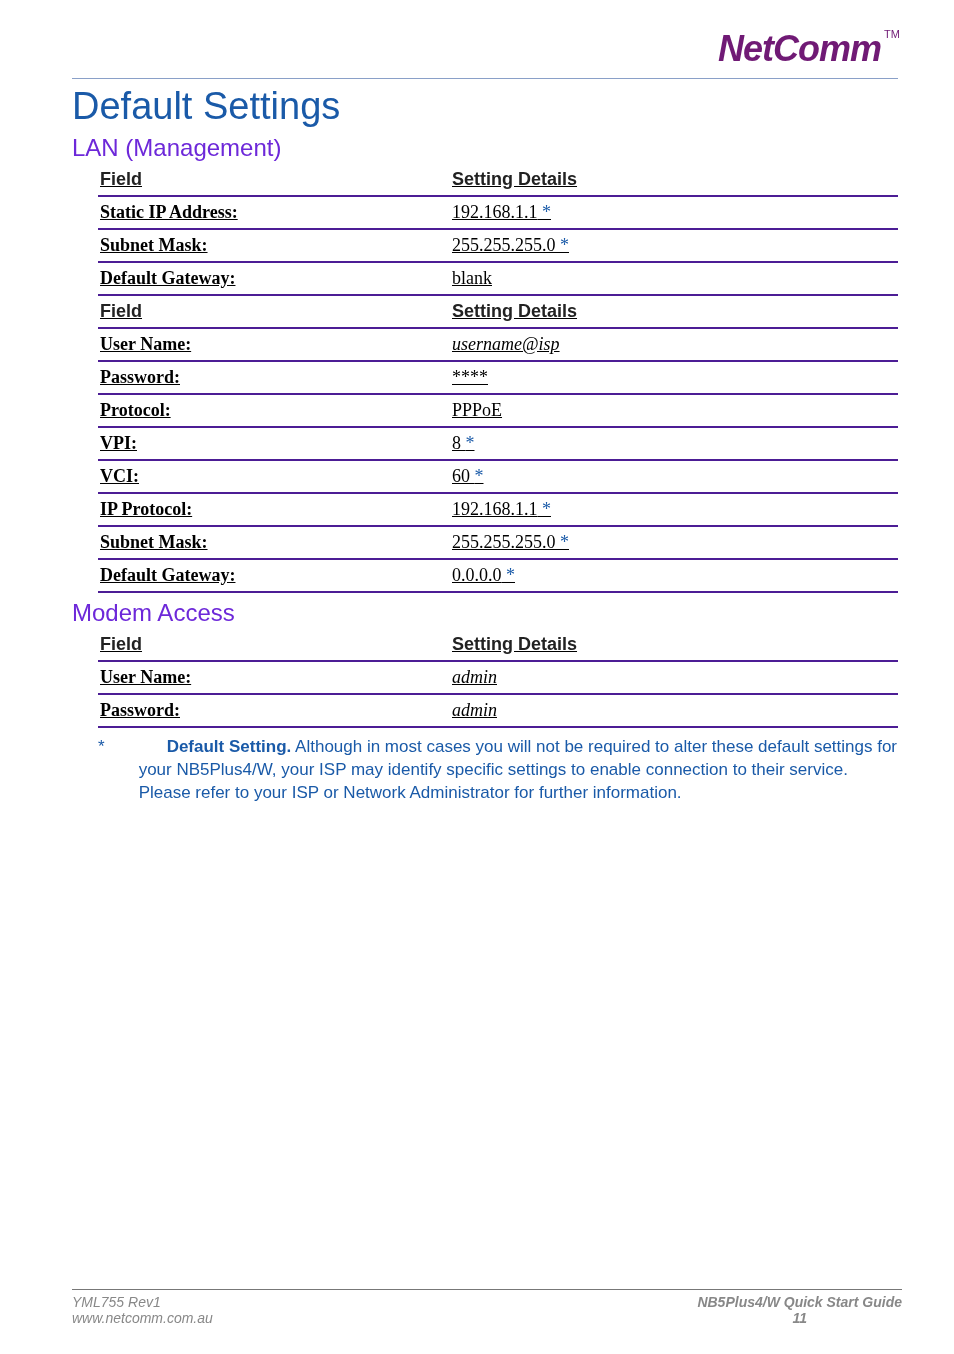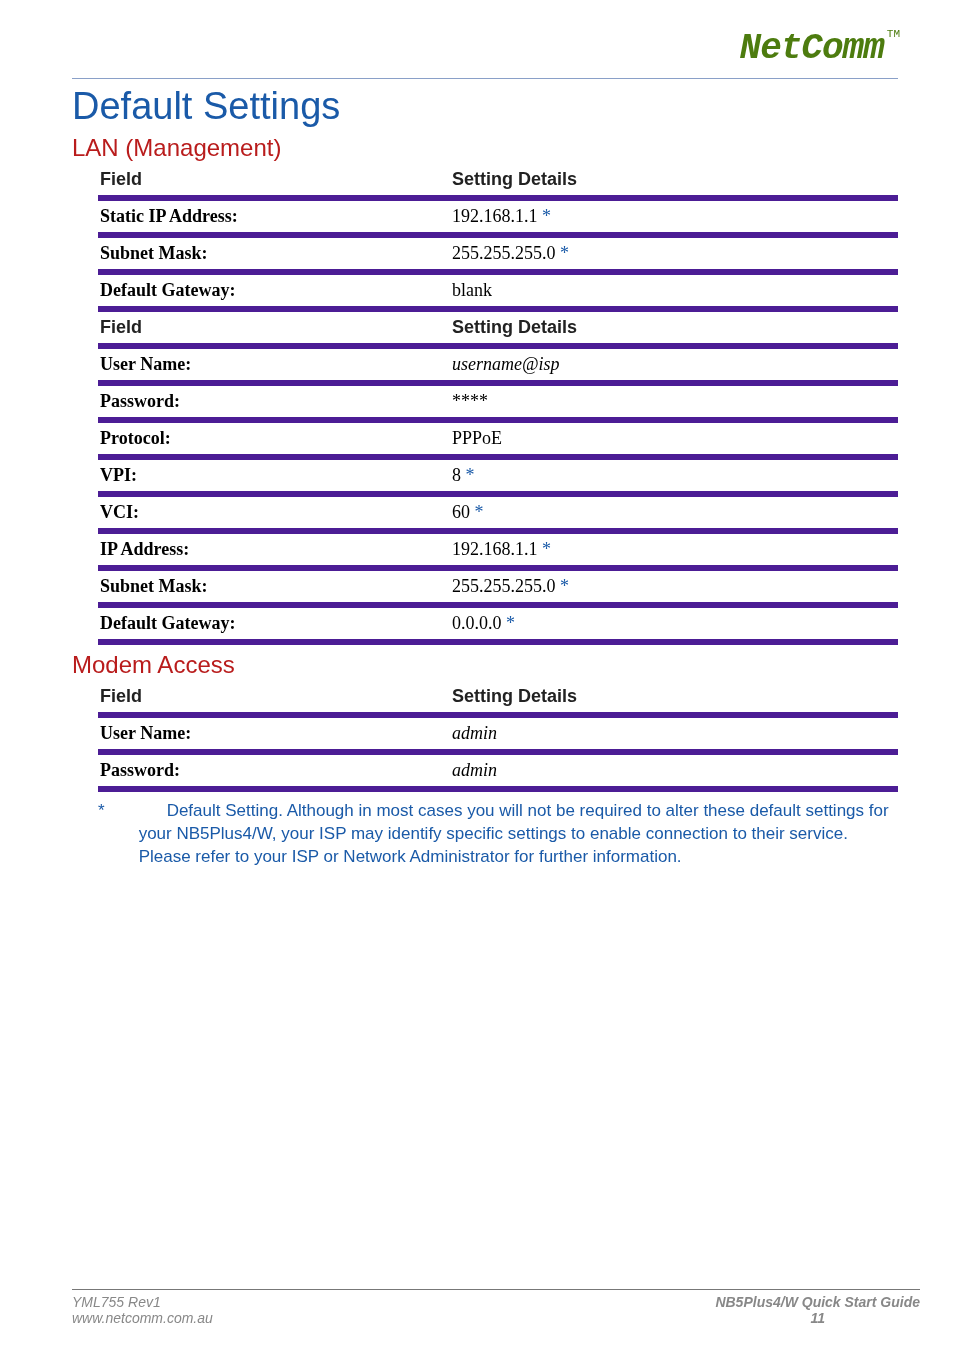--- a/index.html
+++ b/index.html
@@ -12,26 +12,26 @@
   }
   .page {
     padding: 32px 56px 0 72px;
     height: 100%;
     position: relative;
   }
   .logo {
     position: absolute;
     top: 28px;
     right: 54px;
-    font-family: Liberation Mono, monospace;
+    font-family: Liberation Sans, sans-serif;
     font-weight: 900;
     font-style: italic;
     font-size: 36px;
     letter-spacing: -1px;
-    color: #4d7c0f;
+    color: #701a75;
   }
   .logo .tm {
     font-size: 11px;
     font-style: normal;
     font-weight: normal;
     vertical-align: top;
     margin-left: 3px;
     letter-spacing: 0;
   }
   .hr-top {
@@ -44,66 +44,66 @@
     font-family: Arial, sans-serif;
     font-weight: normal;
     font-size: 38px;
     color: #1a5aa8;
     margin-bottom: 4px;
   }
   h2.sub {
     font-family: Arial, sans-serif;
     font-weight: normal;
     font-size: 24px;
-    color: #b91c1c;
+    color: #6d28d9;
     margin-top: 6px;
     margin-bottom: 2px;
   }
   table.tbl {
     width: 100%;
     border-collapse: collapse;
     margin-left: 26px;
     width: calc(100% - 26px);
   }
   table.tbl th, table.tbl td {
     text-align: left;
     padding: 5px 4px 5px 2px;
     vertical-align: baseline;
     font-size: 18px;
   }
   table.tbl th {
     font-family: Arial, sans-serif;
     font-weight: bold;
     color: #222;
   }
-  table.tbl tr { border-bottom: 6px solid #4c1d95; }
+  table.tbl tr { border-bottom: 2px solid #4c1d95; text-decoration: underline; }
   table.tbl col.c1 { width: 44%; }
   table.tbl col.c2 { width: 56%; }
   .label { font-weight: bold; font-family: "Times New Roman", serif; }
   .value { font-family: "Times New Roman", serif; }
   .italic { font-style: italic; }
   .star { color: #1a5aa8; }
   .footnote {
     margin-top: 8px;
     margin-left: 26px;
     display: flex;
     gap: 34px;
     font-family: Arial, sans-serif;
     font-size: 17px;
     color: #1a5aa8;
     line-height: 1.35;
   }
   .footnote .marker { flex: 0 0 auto; }
   .footnote .text { flex: 1; }
-  .footnote .bold { font-weight: normal; padding-left: 28px; }
+  .footnote .bold { font-weight: bold; padding-left: 28px; }
   .footer {
     position: absolute;
     left: 0; right: 0;
     bottom: 28px;
-    padding: 0 34px 0 72px;
+    padding: 0 52px 0 72px;
   }
   .footer-line {
     border: none;
     border-top: 1px solid #777;
     margin-bottom: 4px;
   }
   .footer-row {
     display: flex;
     justify-content: space-between;
     font-family: Arial, sans-serif;
@@ -180,21 +180,21 @@
         </tr>
         <tr>
           <td class="label">VPI:</td>
           <td class="value"><span>8</span> <span class="star">*</span></td>
         </tr>
         <tr>
           <td class="label">VCI:</td>
           <td class="value"><span>60</span> <span class="star">*</span></td>
         </tr>
         <tr>
-          <td class="label">IP Address:</td>
+          <td class="label">IP Protocol:</td>
           <td class="value"><span>192.168.1.1</span> <span class="star">*</span></td>
         </tr>
         <tr>
           <td class="label">Subnet Mask:</td>
           <td class="value"><span>255.255.255.0 </span> <span class="star">*</span></td>
         </tr>
         <tr>
           <td class="label">Default Gateway:</td>
           <td class="value"><span>0.0.0.0</span> <span class="star">*</span></td>
         </tr>

